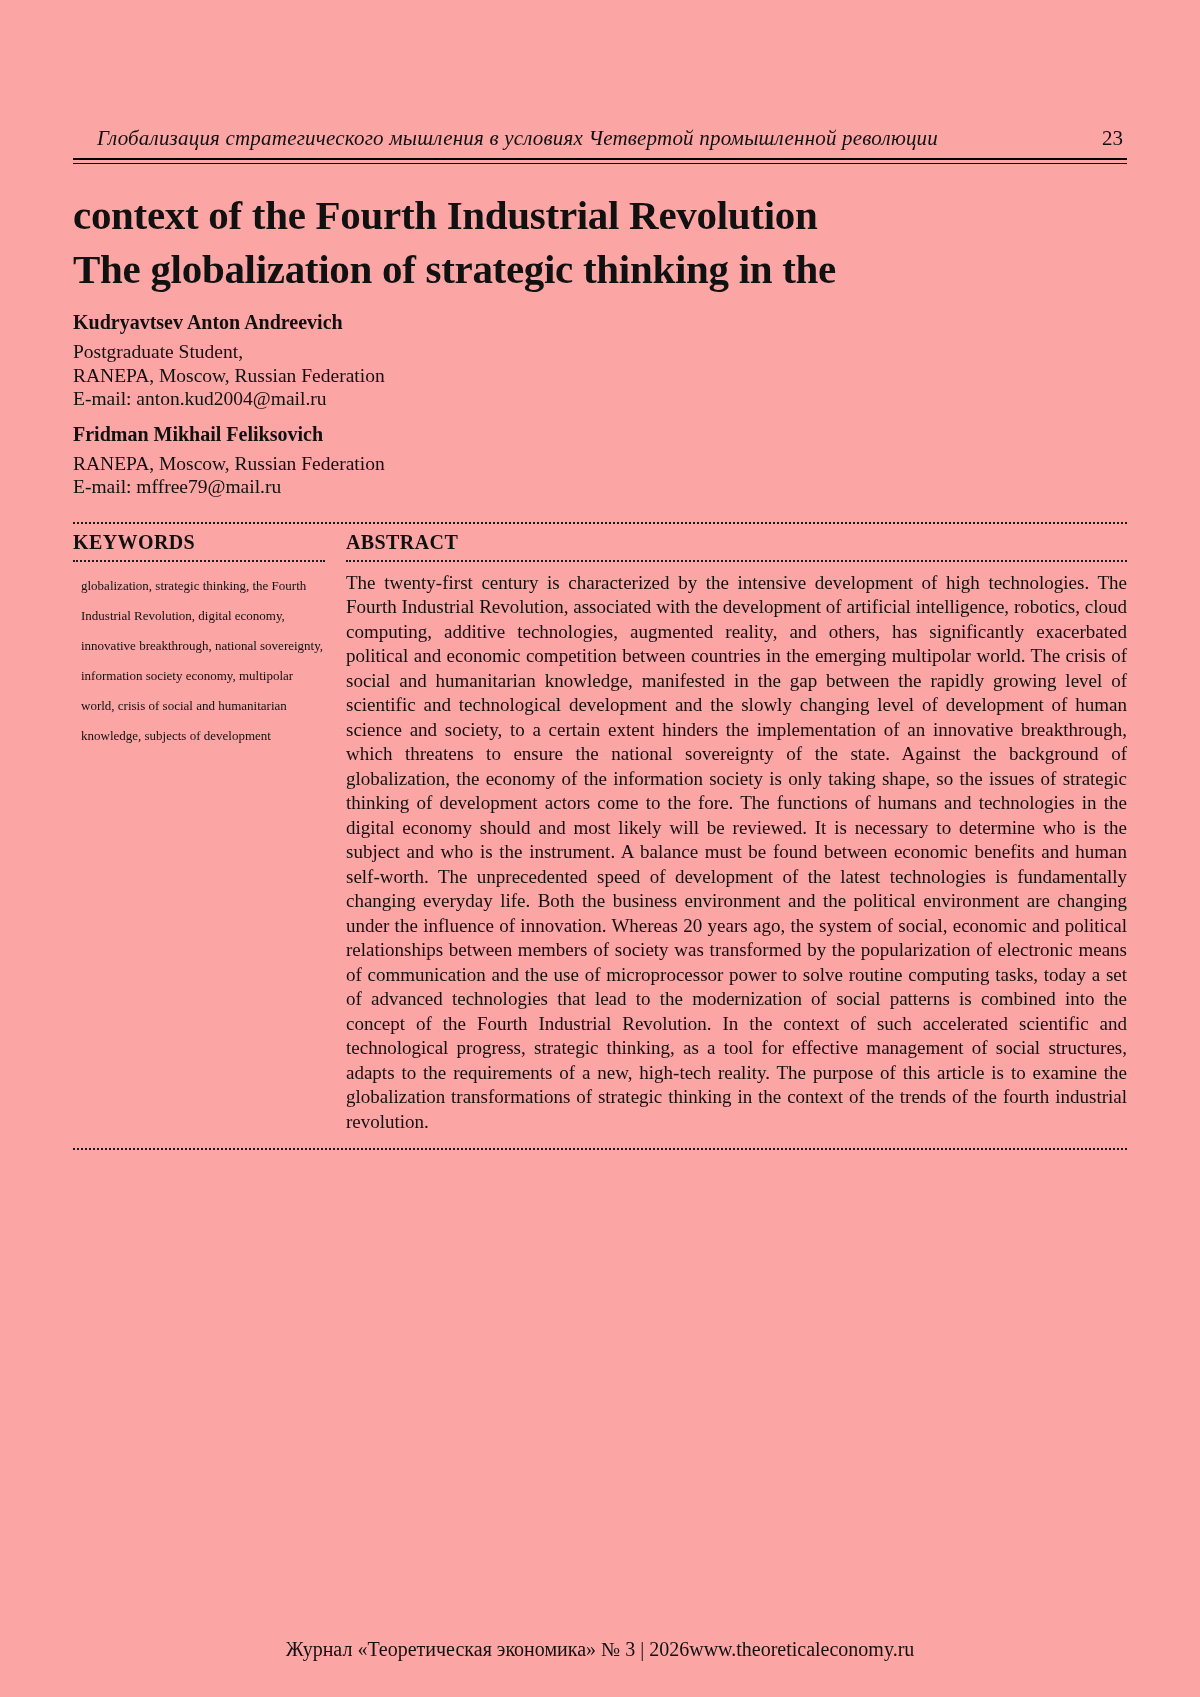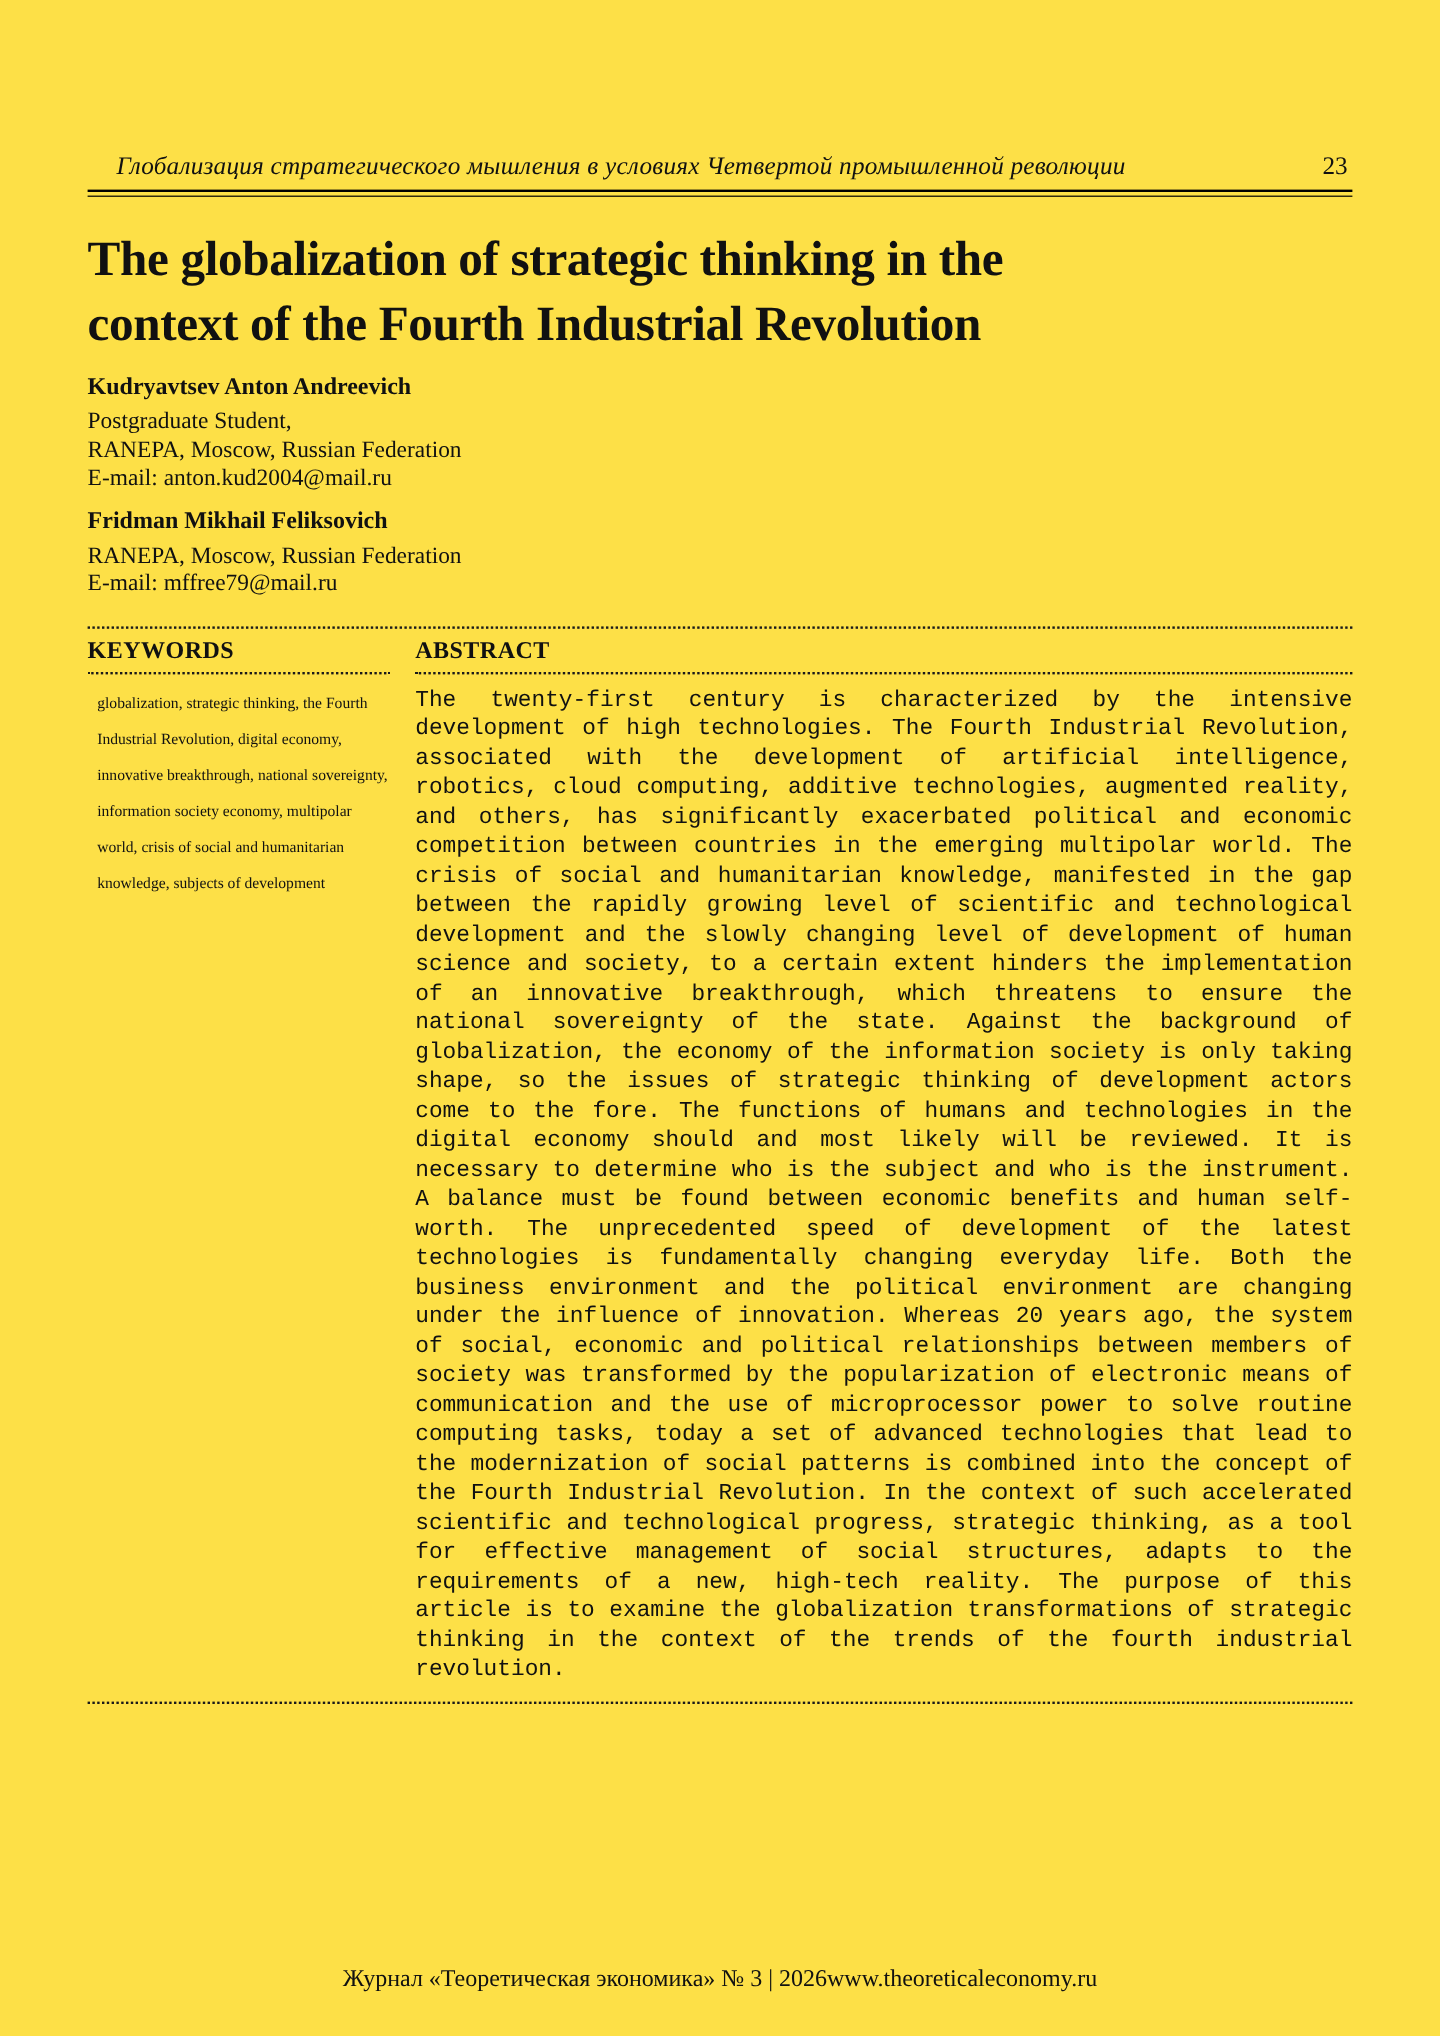--- a/index.html
+++ b/index.html
@@ -8,21 +8,21 @@
     background: #ffffff;
     color: #111111;
     font-family: "Liberation Serif", "DejaVu Serif", serif;
   }
   .page {
     position: relative;
     width: 1200px;
     height: 1697px;
     box-sizing: border-box;
     padding: 126px 73px 0 73px;
-    background: #fde047;
+    background: #fca5a5;
     overflow: hidden;
   }
   
   .running-header {
     display: flex;
     justify-content: space-between;
     align-items: baseline;
     padding: 0 2px 7px 24px;
     font-size: 21px;
   }
@@ -85,21 +85,20 @@
     margin: 9px 0 0 0;
     padding-left: 8px;
     font-size: 13px;
     line-height: 30px;
   }
   .abstract-text {
     margin: 9px 0 0 0;
     font-size: 19px;
     line-height: 24.5px;
     text-align: justify;
-    font-family: Liberation Mono, monospace;
   }
   
   .page-footer {
     position: absolute;
     left: 73px;
     right: 73px;
     bottom: 36px;
     display: flex;
     justify-content: center;
     align-items: baseline;
@@ -111,22 +110,22 @@
 
 <div class="page">
 
   <div class="running-header">
     <span class="rh-title">Глобализация стратегического мышления в условиях Четвертой промышленной революции</span>
     <span class="rh-page">23</span>
   </div>
   <div class="double-rule"></div>
 
   <h1 class="article-title">
+    <span>context of the Fourth Industrial Revolution</span>
     <span>The globalization of strategic thinking in the</span>
-    <span>context of the Fourth Industrial Revolution</span>
   </h1>
 
   <section>
     <div class="author-block">
       <h2 class="author-name">Kudryavtsev Anton Andreevich</h2>
       <p class="author-line">Postgraduate Student,</p>
       <p class="author-line">RANEPA, Moscow, Russian Federation</p>
       <p class="author-line">E-mail: anton.kud2004@mail.ru</p>
     </div>
 

